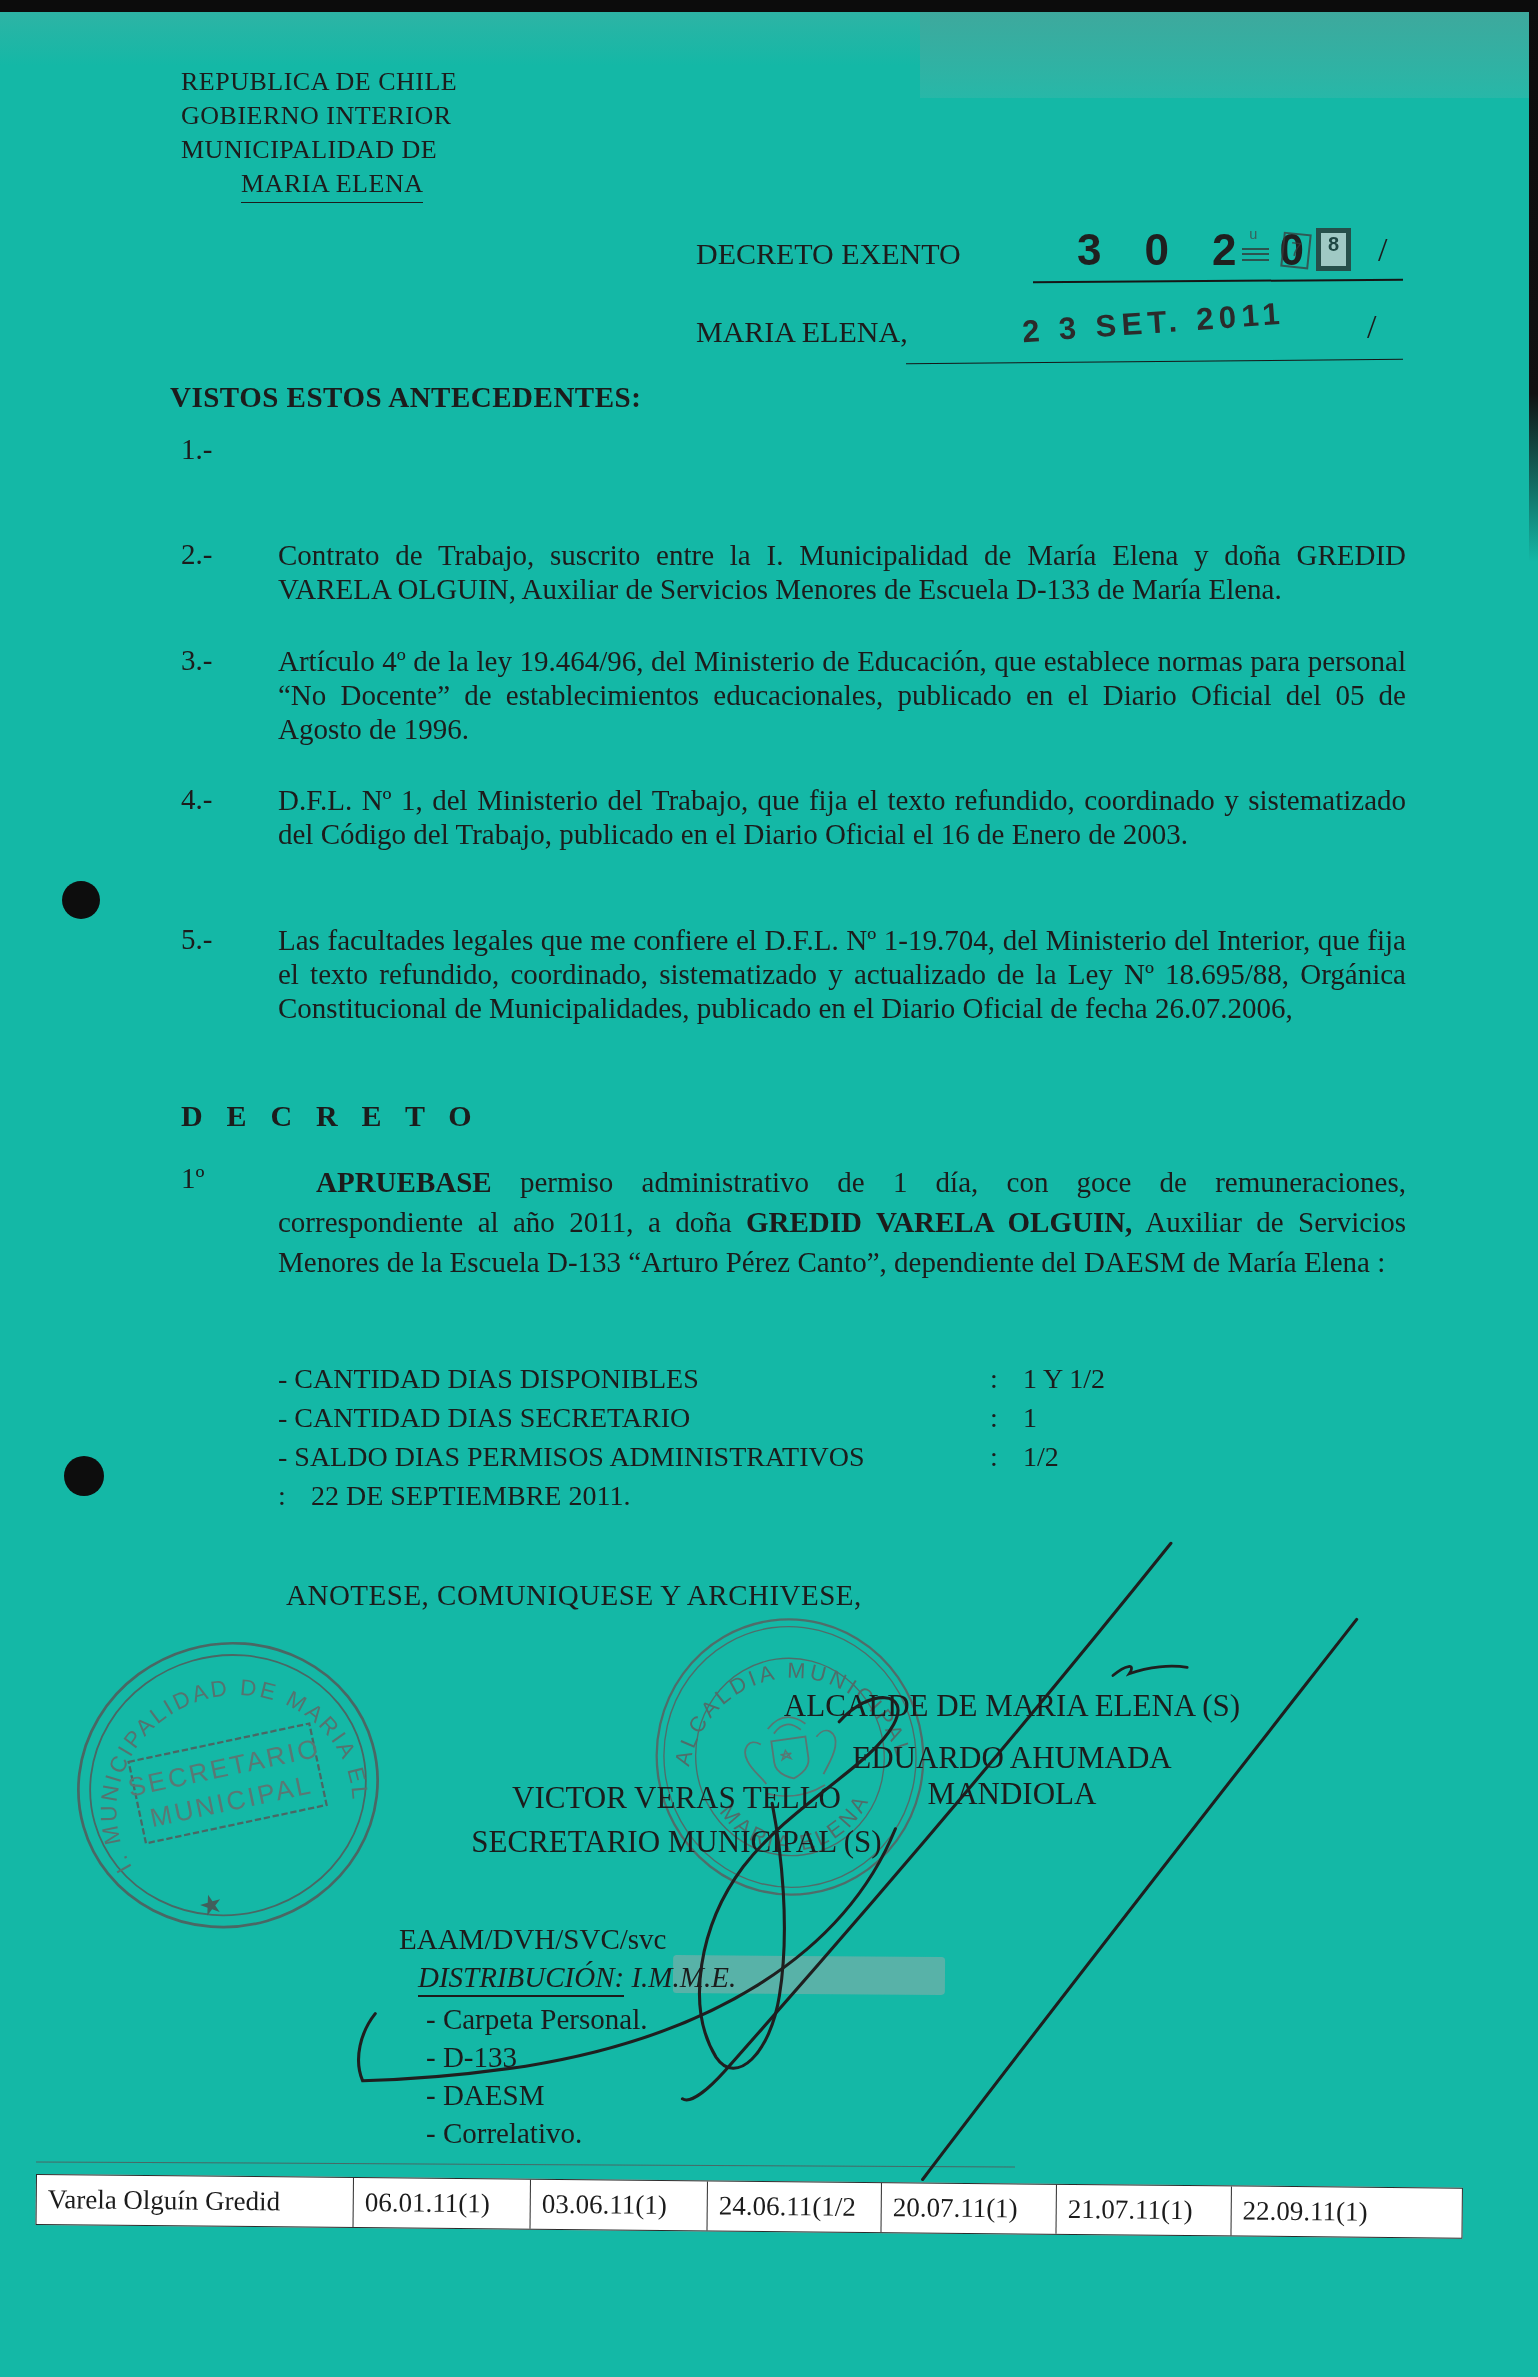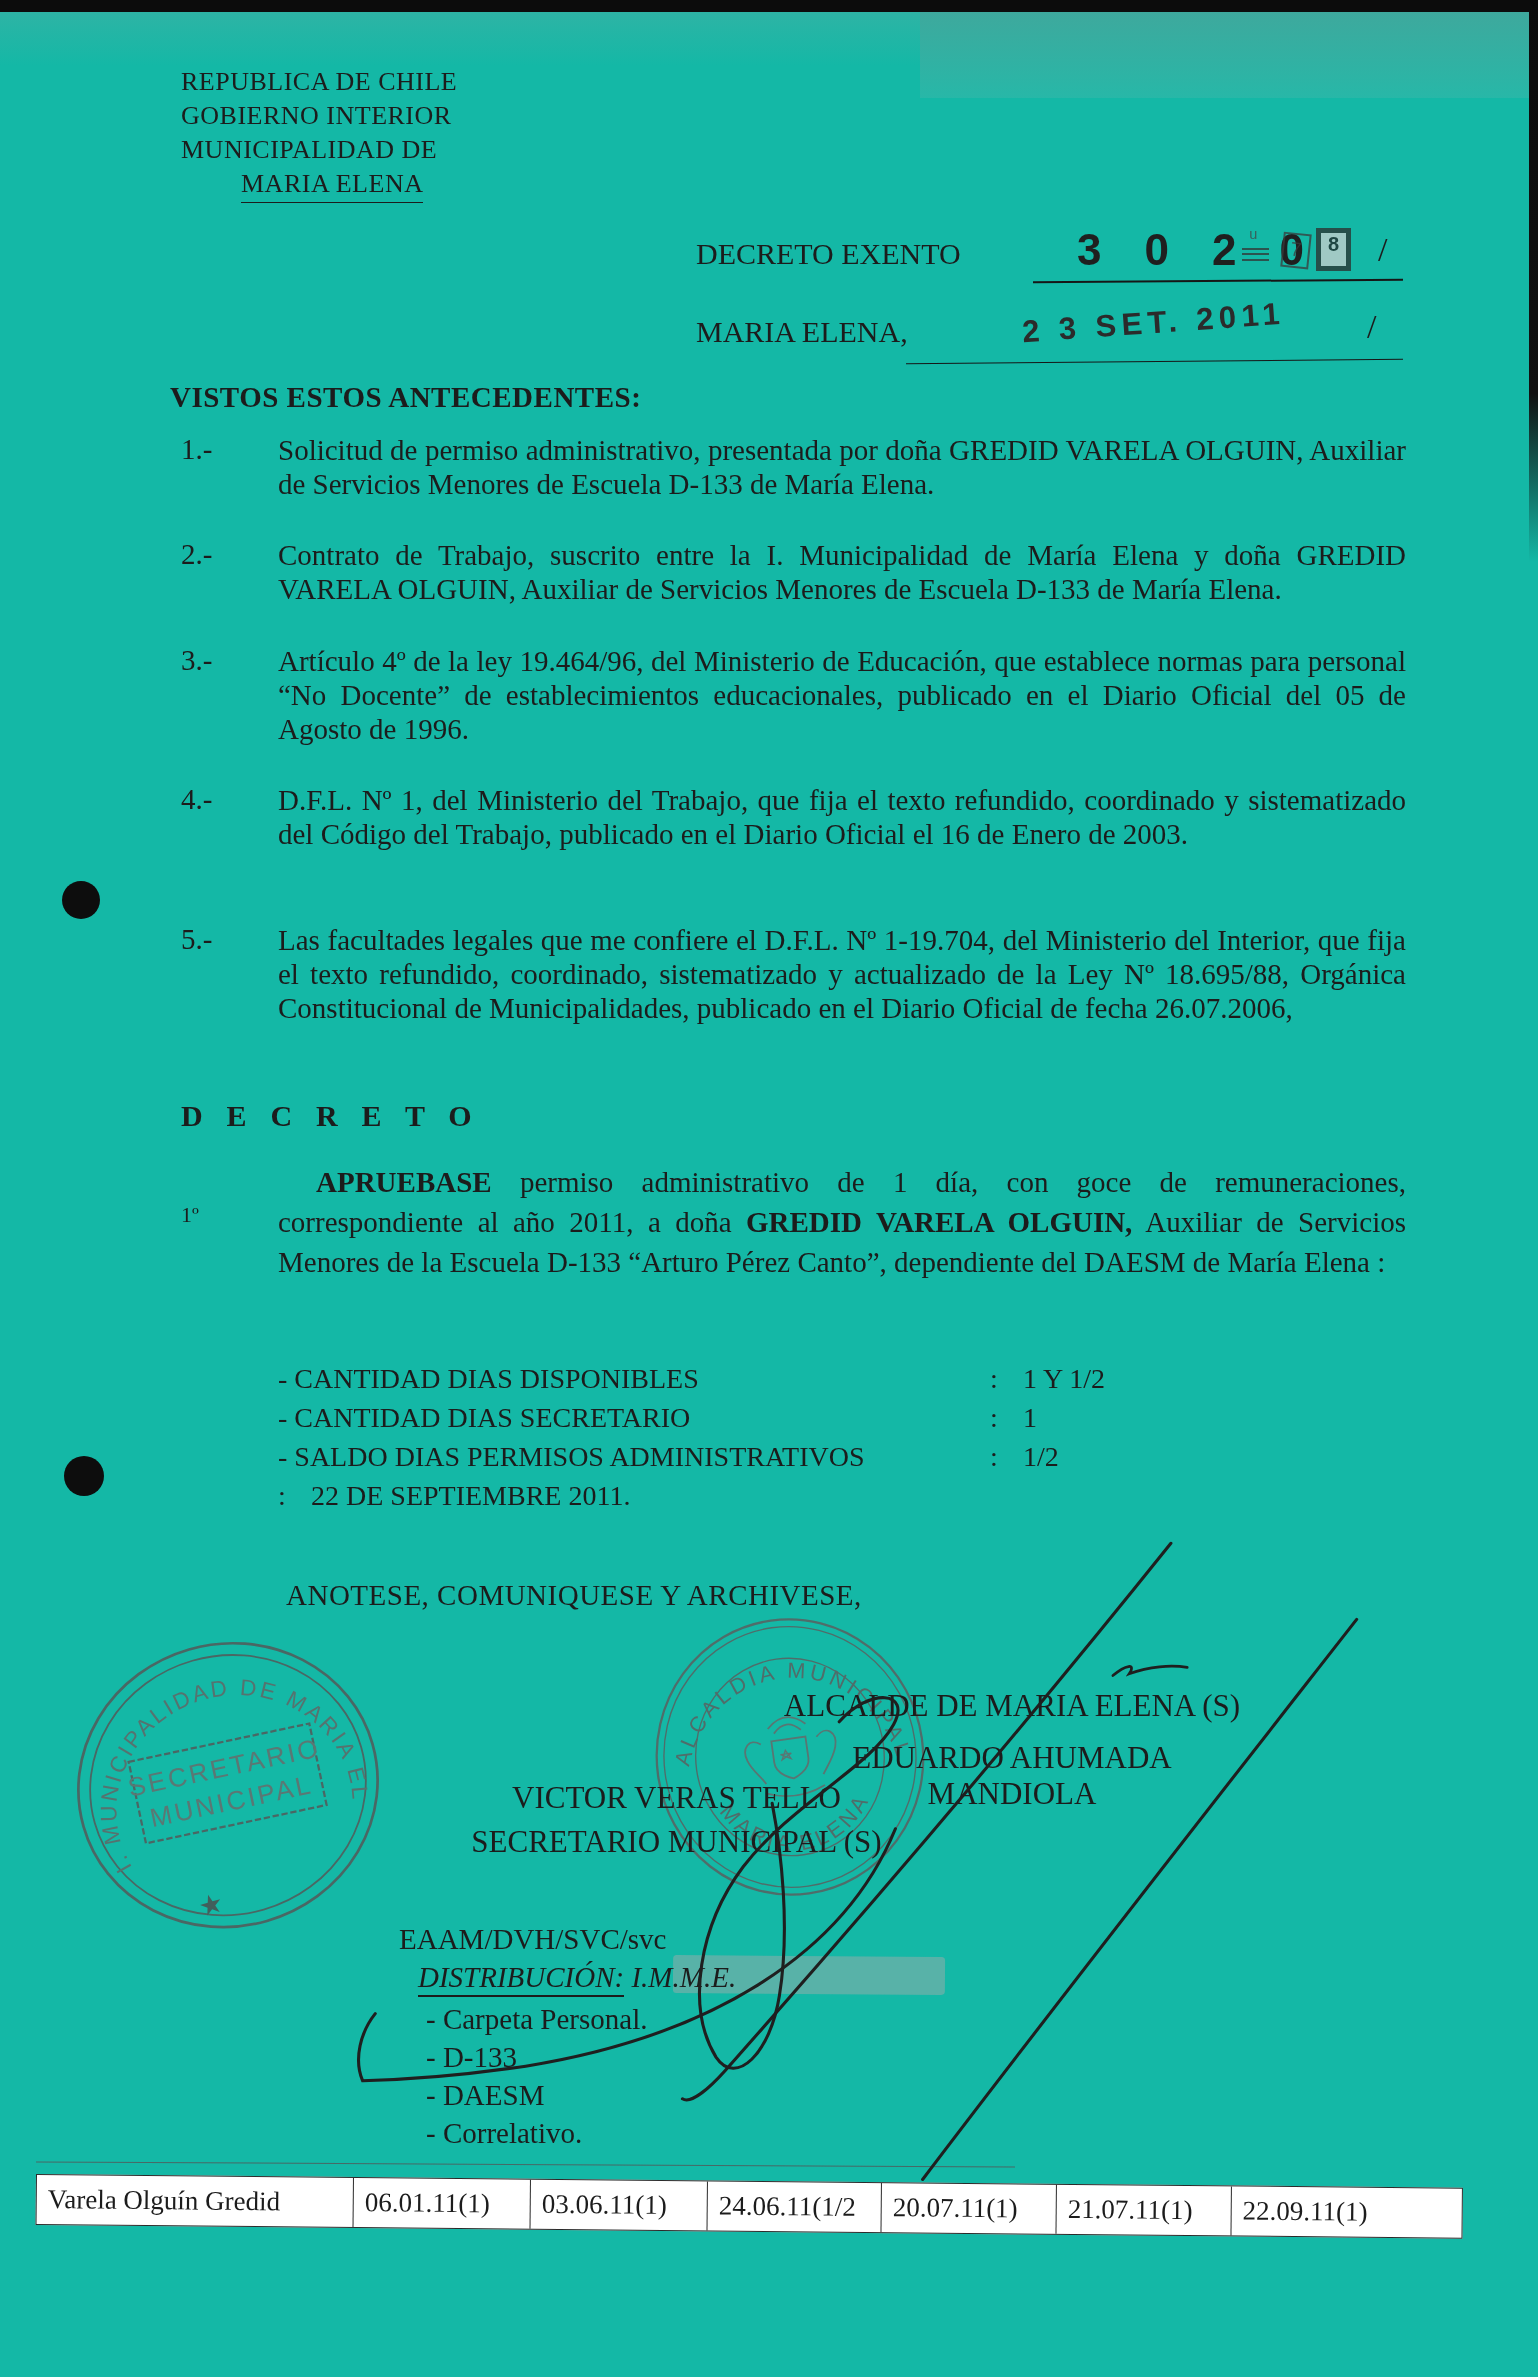--- a/index.html
+++ b/index.html
@@ -39,21 +39,21 @@
   .marks-u{position:absolute;left:7.3px;top:-1.8px;font-size:14.5px;color:#444;font-family:"Liberation Sans",sans-serif;}
   .marks-box1{position:absolute;left:40px;top:5.4px;width:23.6px;height:31px;border:2.7px solid #3a3a3a;
     transform:rotate(6deg);font-family:"Liberation Sans",sans-serif;font-size:20px;color:#3a3a3a;text-align:center;line-height:29px;}
   .marks-box2{position:absolute;left:74px;top:0px;width:25px;height:33px;border:5.4px solid #2c2c2c;background:#cfcfcf;
     font-family:"Liberation Sans",sans-serif;font-size:20px;font-weight:700;color:#222;text-align:center;line-height:23.6px;}
   
   .vistos-heading{left:170px;top:381px;font-size:29px;letter-spacing:0.5px;font-weight:bold;}
   .item-num{left:181px;font-size:29px;}
   .item-text{left:278px;width:1128px;font-size:29px;line-height:34px;text-align:justify;}
   .decreto-heading{left:181px;top:1099px;font-size:30px;font-weight:700;letter-spacing:8.2px;}
-  .para-num{left:181px;top:1162px;font-size:22px;margin-top:40px;}
+  .para-num{left:181px;top:1162px;font-size:29px;}
   .decreto-para{left:278px;top:1162px;width:1128px;font-size:29px;line-height:40px;text-align:justify;text-indent:38px;}
   .alloc-row{left:278px;width:1133px;font-size:28px;display:flex;}
   .alloc-label{width:712px;}
   .alloc-colon{width:33px;}
   .alloc-value{flex:1;}
   .closing{left:286px;top:1579px;font-size:29px;letter-spacing:0.5px;}
   
   .sig-left-name{left:399px;top:1780px;width:555px;text-align:center;font-size:31px;}
   .sig-left-title{left:399px;top:1824px;width:555px;text-align:center;font-size:31px;}
   .sig-right-name{left:778px;top:1740px;width:468px;text-align:center;font-size:31px;}
@@ -109,21 +109,20 @@
   <div class="abs slash1">/</div>
 
   <div class="abs place-label">MARIA ELENA,</div>
   <div class="abs place-underline"></div>
   <div class="abs date-stamp">2 3 SET. 2011</div>
   <div class="abs slash2">/</div>
 
   <div class="abs vistos-heading">VISTOS ESTOS ANTECEDENTES:</div>
 
   <div class="abs item-num" style="top:433px;">1.-</div>
-  <div class="abs item-text" style="top:433px;">Solicitud de permiso administrativo, presentada por doña GREDID VARELA OLGUIN, Auxiliar de Servicios Menores de Escuela D-133 de María Elena.</div>
 
   <div class="abs item-num" style="top:538px;">2.-</div>
   <div class="abs item-text" style="top:538px;">Contrato de Trabajo, suscrito entre la I. Municipalidad de María Elena y doña GREDID VARELA OLGUIN,  Auxiliar de Servicios Menores de Escuela D-133 de María Elena.</div>
 
   <div class="abs item-num" style="top:644px;">3.-</div>
   <div class="abs item-text" style="top:644px;">Artículo 4º de la ley  19.464/96, del Ministerio de Educación, que establece normas para personal “No Docente” de establecimientos educacionales, publicado en el Diario Oficial del 05 de Agosto de 1996.</div>
 
   <div class="abs item-num" style="top:783px;">4.-</div>
   <div class="abs item-text" style="top:783px;">D.F.L. Nº  1, del Ministerio del Trabajo, que fija el texto refundido, coordinado y sistematizado del Código del Trabajo, publicado en el Diario Oficial el 16 de Enero de 2003.</div>
 

